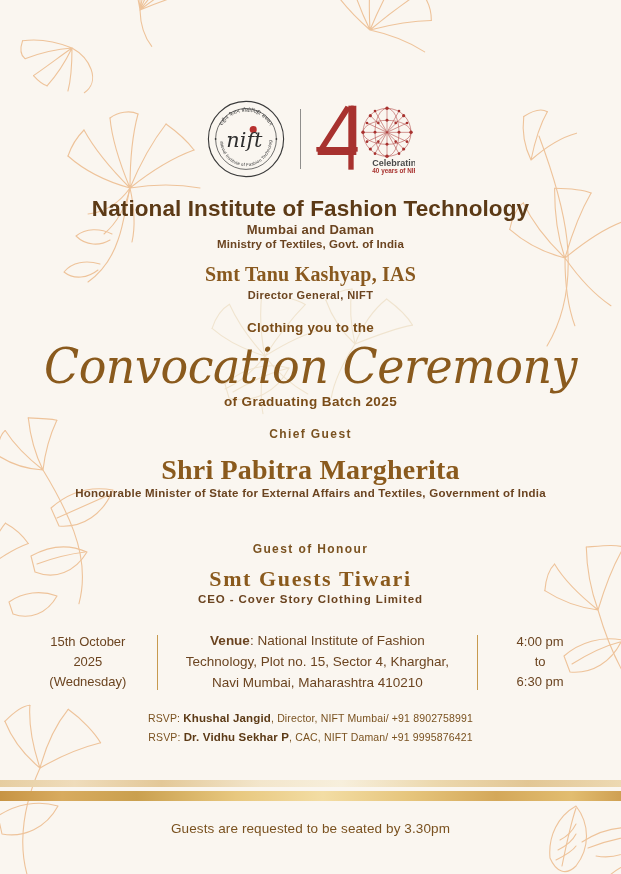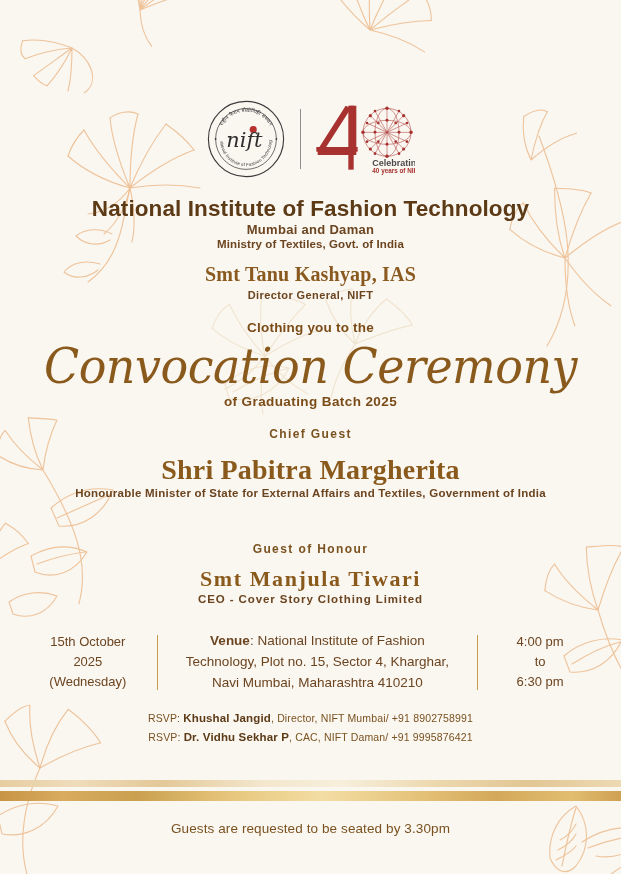--- a/index.html
+++ b/index.html
@@ -474,21 +474,21 @@
 
     <div class="invites">Clothing you to the</div>
     <div class="script-title">Convocation Ceremony</div>
     <div class="batch">of Graduating Batch 2025</div>
 
     <div class="role-label" id="chief-label">Chief Guest</div>
     <div class="guest-name" id="chief-name">Shri Pabitra Margherita</div>
     <div class="guest-desc" id="chief-desc">Honourable Minister of State for External Affairs and Textiles, Government of India</div>
 
     <div class="role-label" id="honour-label">Guest of Honour</div>
-    <div class="guest-name" id="honour-name">Smt Manjula Tiwari</div>
+    <div class="guest-name" id="honour-name">Smt Guests Tiwari</div>
     <div class="guest-desc" id="honour-desc">CEO - Cover Story Clothing Limited</div>
 
     <div class="details">
       <div class="details-col" id="date-col" style="white-space: pre-line;">15th October
 2025
 (Wednesday)</div>
       <div class="v-div"></div>
       <div class="details-col" id="venue-col">
         <div>
           <span class="venue-label">Venue</span><span>: National Institute of Fashion Technology, Plot no. 15, Sector 4, Kharghar, Navi Mumbai, Maharashtra 410210</span>

